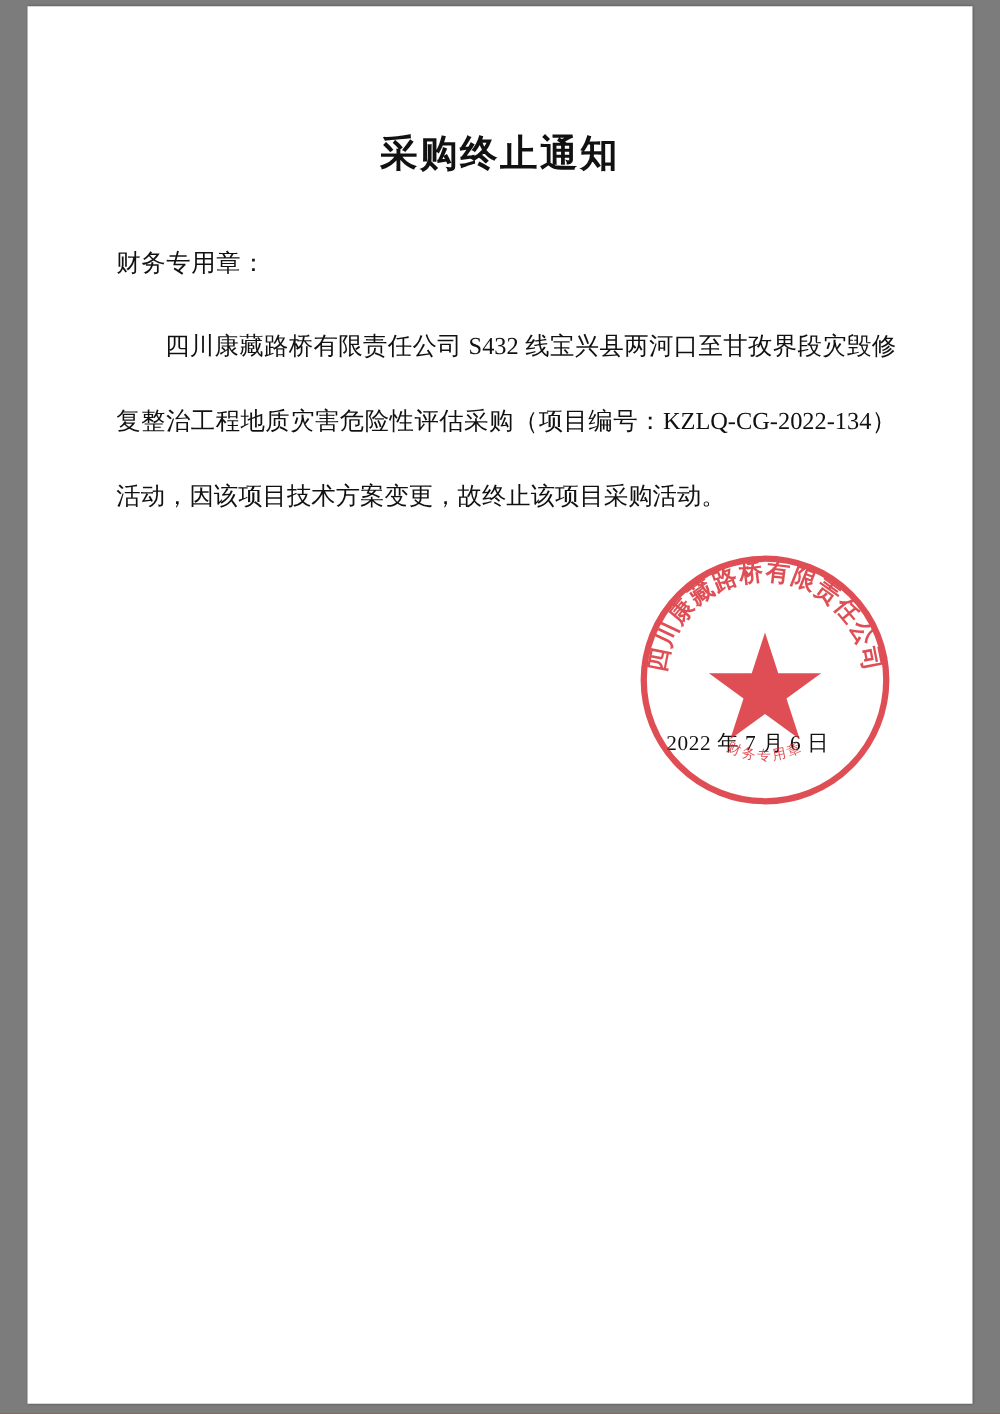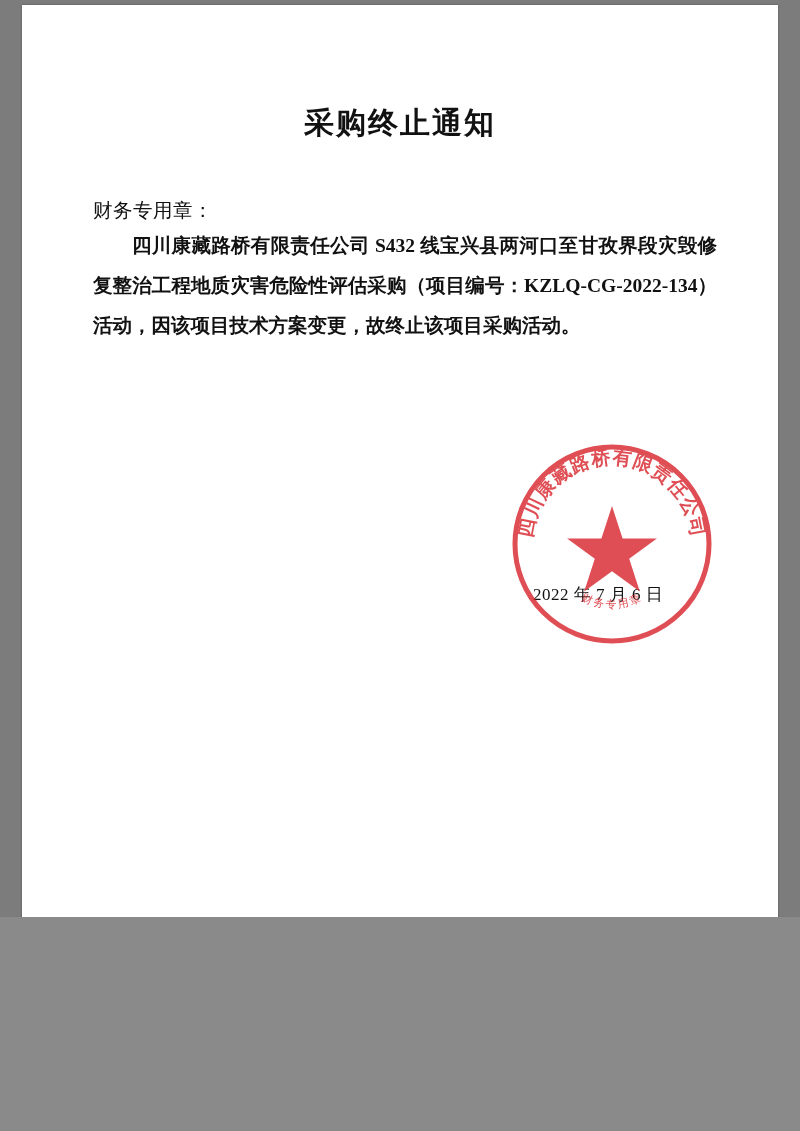--- a/index.html
+++ b/index.html
@@ -8,21 +8,21 @@
     background: #8a8a8a;
   }
   body {
     width: 800px;
     height: 1131px;
     font-family: "Liberation Serif", "DejaVu Serif", serif;
   }
   .page-wrap {
     position: relative;
     width: 800px;
-    height: 917px;
+    height: 1131px;
     background: #b91c1c;
     overflow: hidden;
   }
   .scan-edge {
     position: absolute;
     left: 0; top: 0;
     width: 800px; height: 1131px;
     background: #7c7c7c;
   }
   .paper {
@@ -54,29 +54,28 @@
   .salutation {
     position: absolute;
     top: 192px;
     left: 71px;
     font-size: 19.5px;
     color: #111;
     letter-spacing: 0.5px;
   }
   .body-block {
     position: absolute;
-    top: 221px;
+    top: 243px;
     left: 71px;
     width: 624px;
     font-size: 19.5px;
-    line-height: 40px;
+    line-height: 60px;
     color: #111;
     text-align: justify;
     text-justify: inter-ideograph;
-    font-weight: bold;
   }
   .body-block p {
     margin: 0;
     text-indent: 2em;
   }
   .sign-name {
     position: absolute;
     top: 495px;
     left: 336px;
     font-size: 19.5px;

